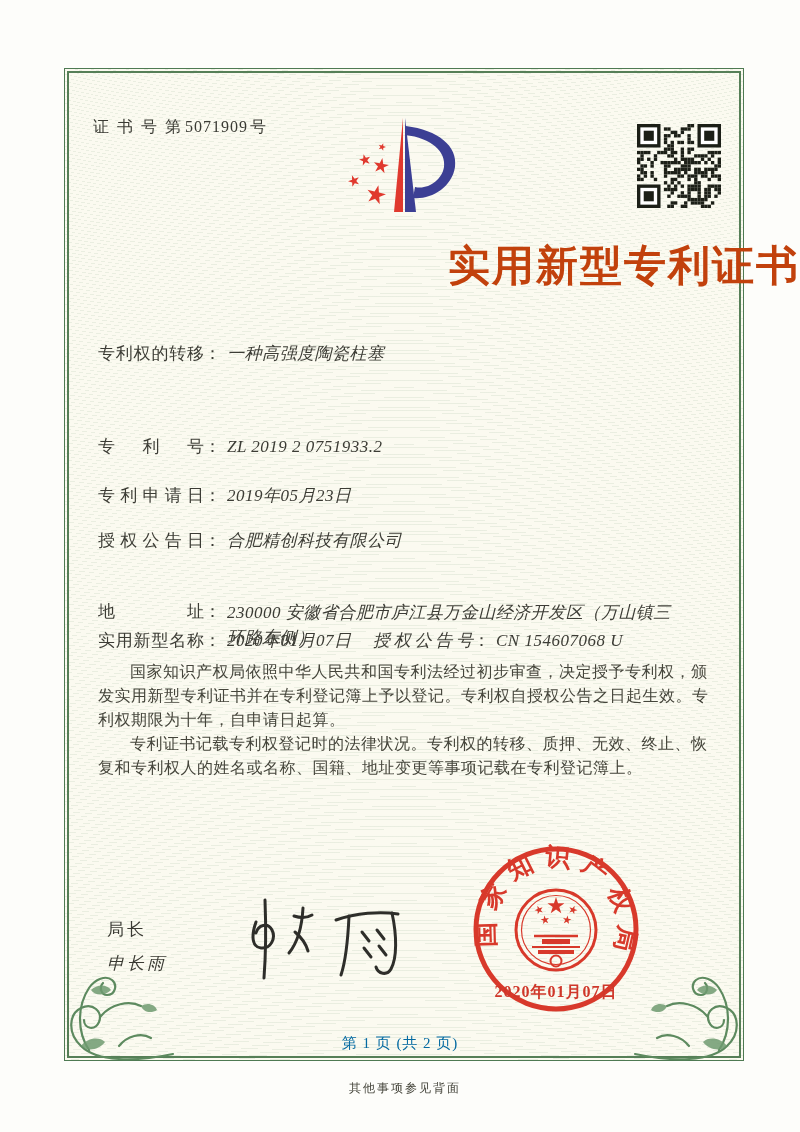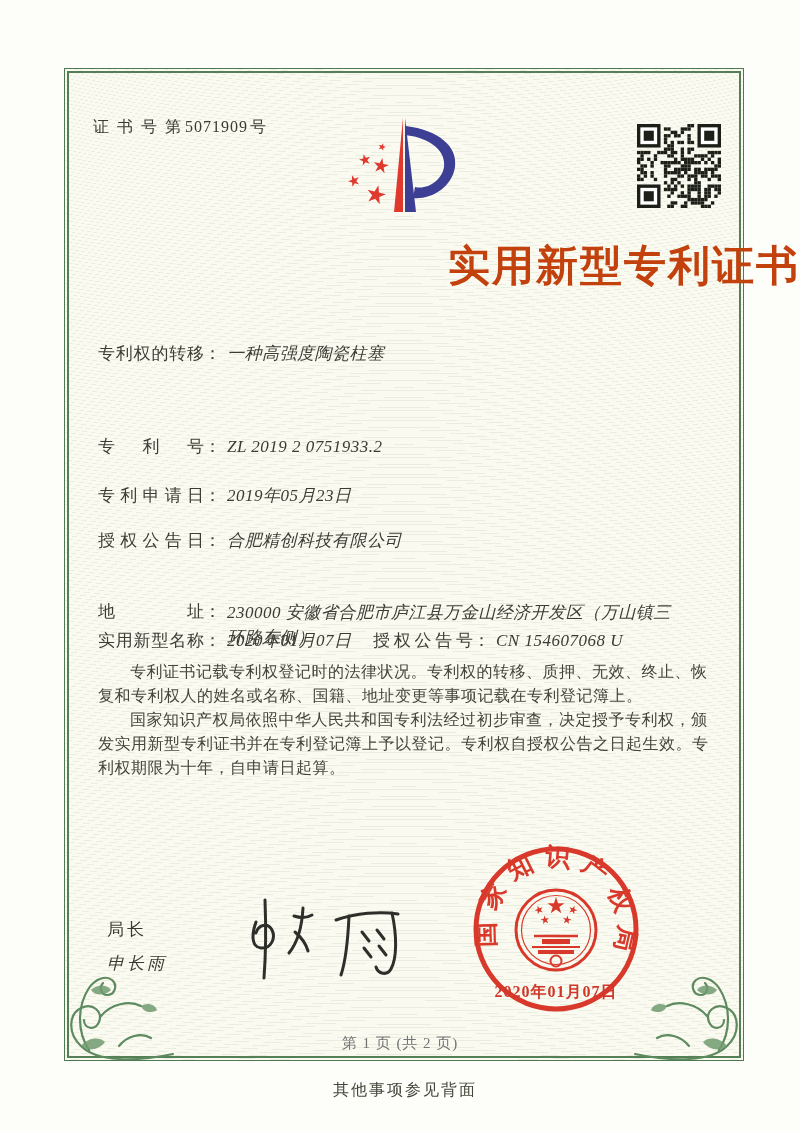--- a/index.html
+++ b/index.html
@@ -33,38 +33,38 @@
     position:absolute;left:0;right:0;top:238px;text-align:right;
     font-size:42px;font-weight:bold;letter-spacing:2px;color:#c2410c;
   }
   
   .field-row{position:absolute;left:98px;width:630px;font-size:17px;line-height:23px;color:#3c3c35;}
   .flabel{display:inline-block;width:106px;text-align:justify;text-align-last:justify;vertical-align:top;}
   .fcolon{vertical-align:top;}
   .fvalue{display:inline-block;vertical-align:top;padding-left:6px;letter-spacing:.5px;font-style:italic;}
   .fvalue.wrap{width:460px;line-height:25px;}
   .subfield{position:absolute;left:275px;top:0;white-space:nowrap;}
-  .subfield .flabel{width:100px;}
+  .subfield .flabel{width:100px;font-style:italic;}
   
   .body-text{position:absolute;left:98px;top:660px;width:612px;font-size:16px;line-height:24px;color:#45453b;}
   .body-text p{margin:0;text-indent:2em;letter-spacing:.5px;}
   
   .officer-title{position:absolute;left:107px;top:918px;font-size:17px;letter-spacing:3px;color:#3a3a33;font-family:Liberation Serif, serif;}
   .officer-name{position:absolute;left:107px;top:952px;font-size:17px;letter-spacing:3px;color:#3a3a33;font-style:italic;}
   .signature{position:absolute;left:228px;top:890px;width:200px;height:95px;}
   .signature path{fill:none;stroke:#2e2e2a;stroke-width:3;stroke-linecap:round;stroke-linejoin:round;}
   
   .seal{position:absolute;left:468px;top:844px;width:176px;height:172px;}
   .seal-date{
     position:absolute;left:466px;top:982px;width:180px;text-align:center;
     font-size:16px;font-weight:bold;color:#cf372a;letter-spacing:1px;
   }
   
-  .page-number{position:absolute;left:0;right:0;top:1034px;text-align:center;font-size:15px;color:#737373;letter-spacing:1px;}
-  .back-note{position:absolute;left:0;right:0;top:1080px;text-align:center;font-size:16px;color:#45453b;letter-spacing:2px;padding-left:10px;}
+  .page-number{position:absolute;left:0;right:0;top:1034px;text-align:center;font-size:15px;color:#0369a1;letter-spacing:1px;}
+  .back-note{position:absolute;left:0;right:0;top:1080px;text-align:center;font-size:12px;color:#45453b;letter-spacing:2px;padding-left:10px;}
 </style>
 </head>
 <body>
 
 <svg width="0" height="0" style="position:absolute" aria-hidden="true">
   <defs>
     <polygon id="star" points="0,-1 0.225,-0.309 0.951,-0.309 0.363,0.118 0.588,0.809 0,0.382 -0.588,0.809 -0.363,0.118 -0.951,-0.309 -0.225,-0.309"></polygon>
   </defs>
 </svg>
 
@@ -353,22 +353,22 @@
     <span class="flabel">地址</span><span class="fcolon">：</span><span class="fvalue wrap">230000 安徽省合肥市庐江县万金山经济开发区（万山镇三环路东侧）</span>
   </div>
   <div class="field-row" style="top:629px">
     <span class="flabel">实用新型名称</span><span class="fcolon">：</span><span class="fvalue">2020年01月07日</span>
     <span class="subfield">
       <span class="flabel">授权公告号</span><span class="fcolon">：</span><span class="fvalue">CN 154607068 U</span>
     </span>
   </div>
 
   <div class="body-text">
+    <p>国家知识产权局依照中华人民共和国专利法经过初步审查，决定授予专利权，颁发实用新型专利证书并在专利登记簿上予以登记。专利权自授权公告之日起生效。专利权期限为十年，自申请日起算。</p>
     <p>专利证书记载专利权登记时的法律状况。专利权的转移、质押、无效、终止、恢复和专利权人的姓名或名称、国籍、地址变更等事项记载在专利登记簿上。</p>
-    <p>国家知识产权局依照中华人民共和国专利法经过初步审查，决定授予专利权，颁发实用新型专利证书并在专利登记簿上予以登记。专利权自授权公告之日起生效。专利权期限为十年，自申请日起算。</p>
   </div>
 
   <div class="officer-title">局长</div>
   <div class="officer-name">申长雨</div>
 
   <svg class="signature" viewBox="0 0 200 95">
     <path d="M28,32 C23,46 24,57 33,58 C43,59 48,48 44,40 C40,32 30,35 28,43"></path>
     <path d="M37,10 C38,35 38,62 36,88"></path>
     <path d="M66,26 C72,28 79,28 84,25"></path>
     <path d="M75,18 C74,36 70,52 61,63"></path>

